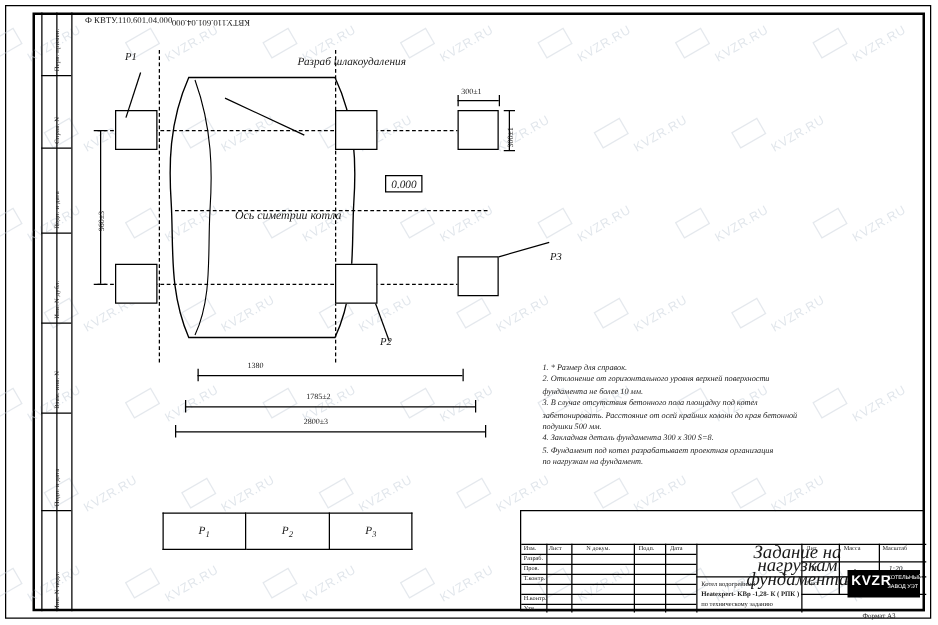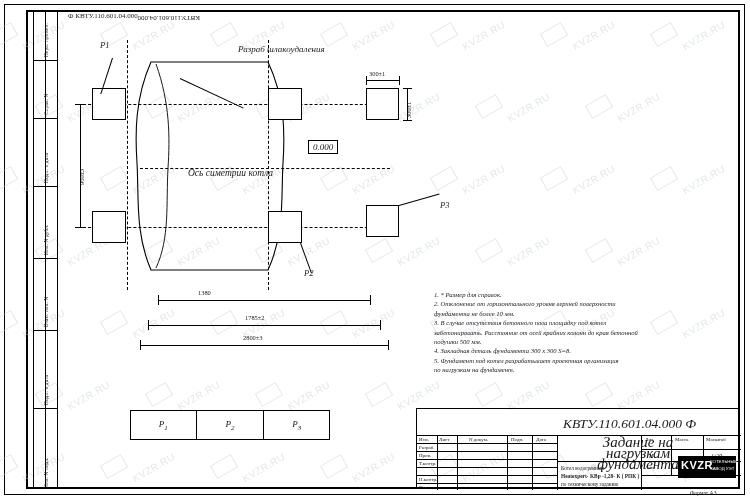--- a/index.html
+++ b/index.html
@@ -261,21 +261,20 @@
     <div class="vline" style="left:20px;top:26px;height:55px;"></div>
     <div class="vline" style="left:40px;top:26px;height:55px;"></div>
     <div class="vline" style="left:90px;top:26px;height:55px;"></div>
     <div class="vline" style="left:115px;top:26px;height:55px;"></div>
     <div class="vline" style="left:140px;top:26px;height:55px;"></div>
     <div class="vline" style="left:224px;top:26px;height:55px;"></div>
     <div class="vline" style="left:254px;top:26px;height:40px;"></div>
     <div class="vline" style="left:286px;top:26px;height:40px;"></div>
     <div class="vline" style="left:254px;top:52px;height:14px;"></div>
 
-    <div class="bigcode" style="left:146px;top:7px;">КВТУ.110.601.04.000  Ф</div>
 
     <div class="sc" style="left:2px;top:28px;">Изм.</div>
     <div class="sc" style="left:22px;top:28px;">Лист</div>
     <div class="sc" style="left:52px;top:28px;">N докум.</div>
     <div class="sc" style="left:94px;top:28px;">Подп.</div>
     <div class="sc" style="left:119px;top:28px;">Дата</div>
 
     <div class="sc" style="left:2px;top:36px;">Разраб.</div>
     <div class="sc" style="left:2px;top:44px;">Пров.</div>
     <div class="sc" style="left:2px;top:52px;">Т.контр.</div>

